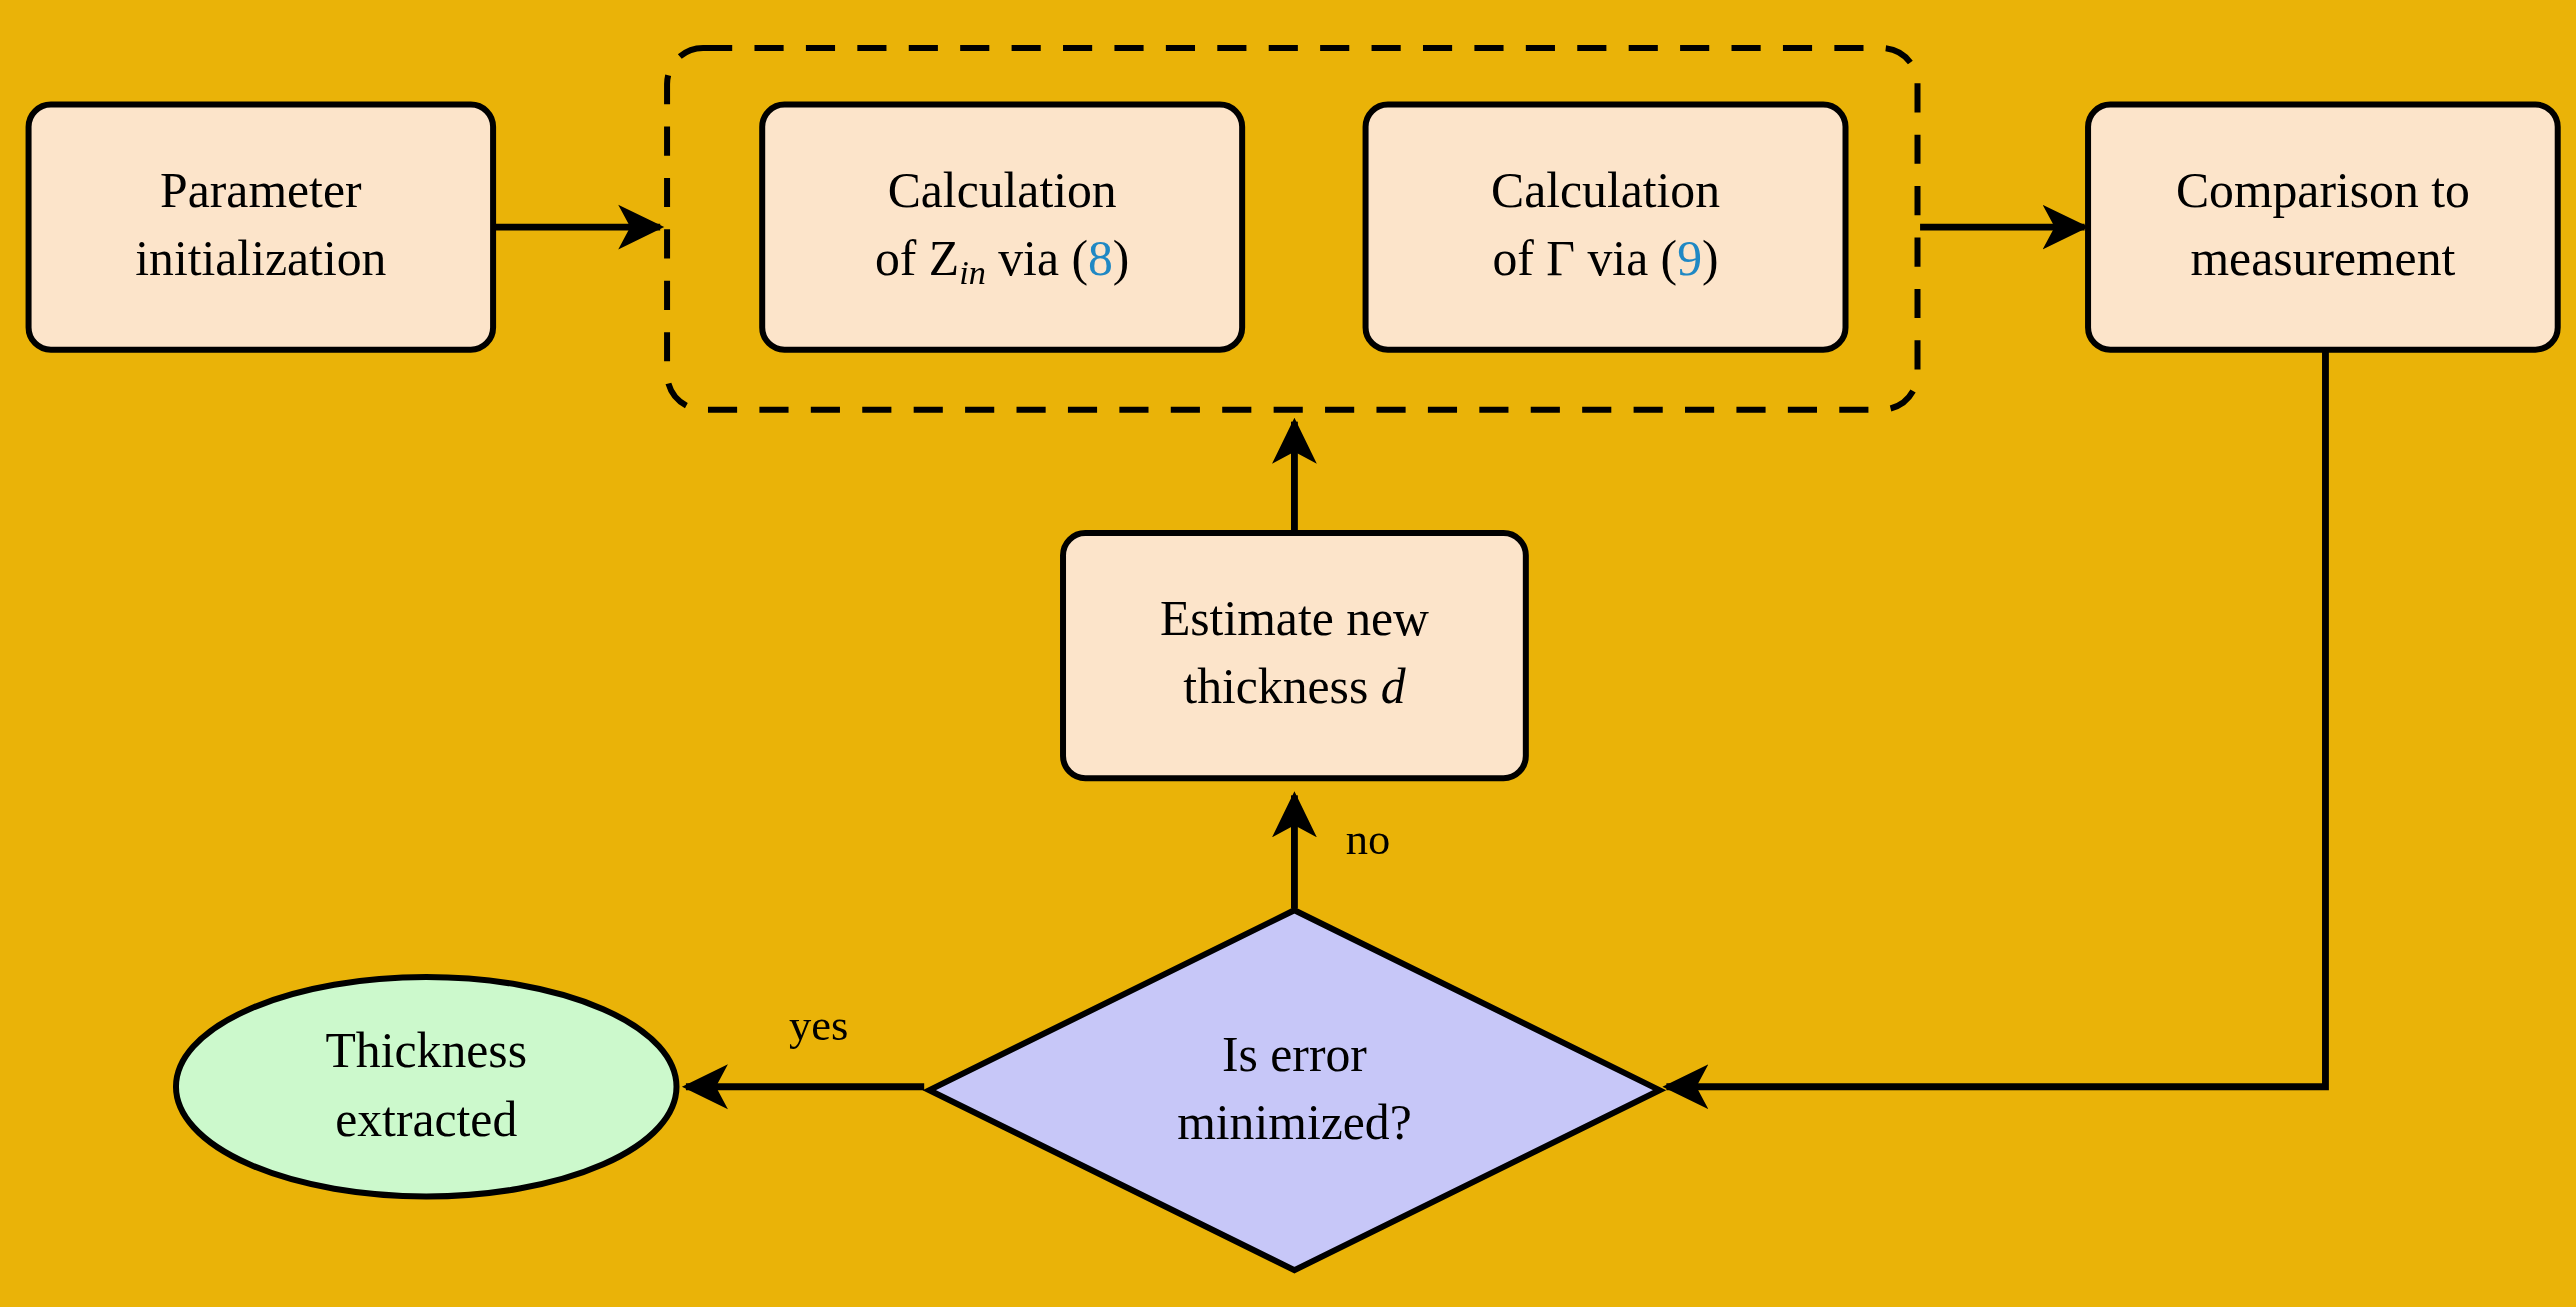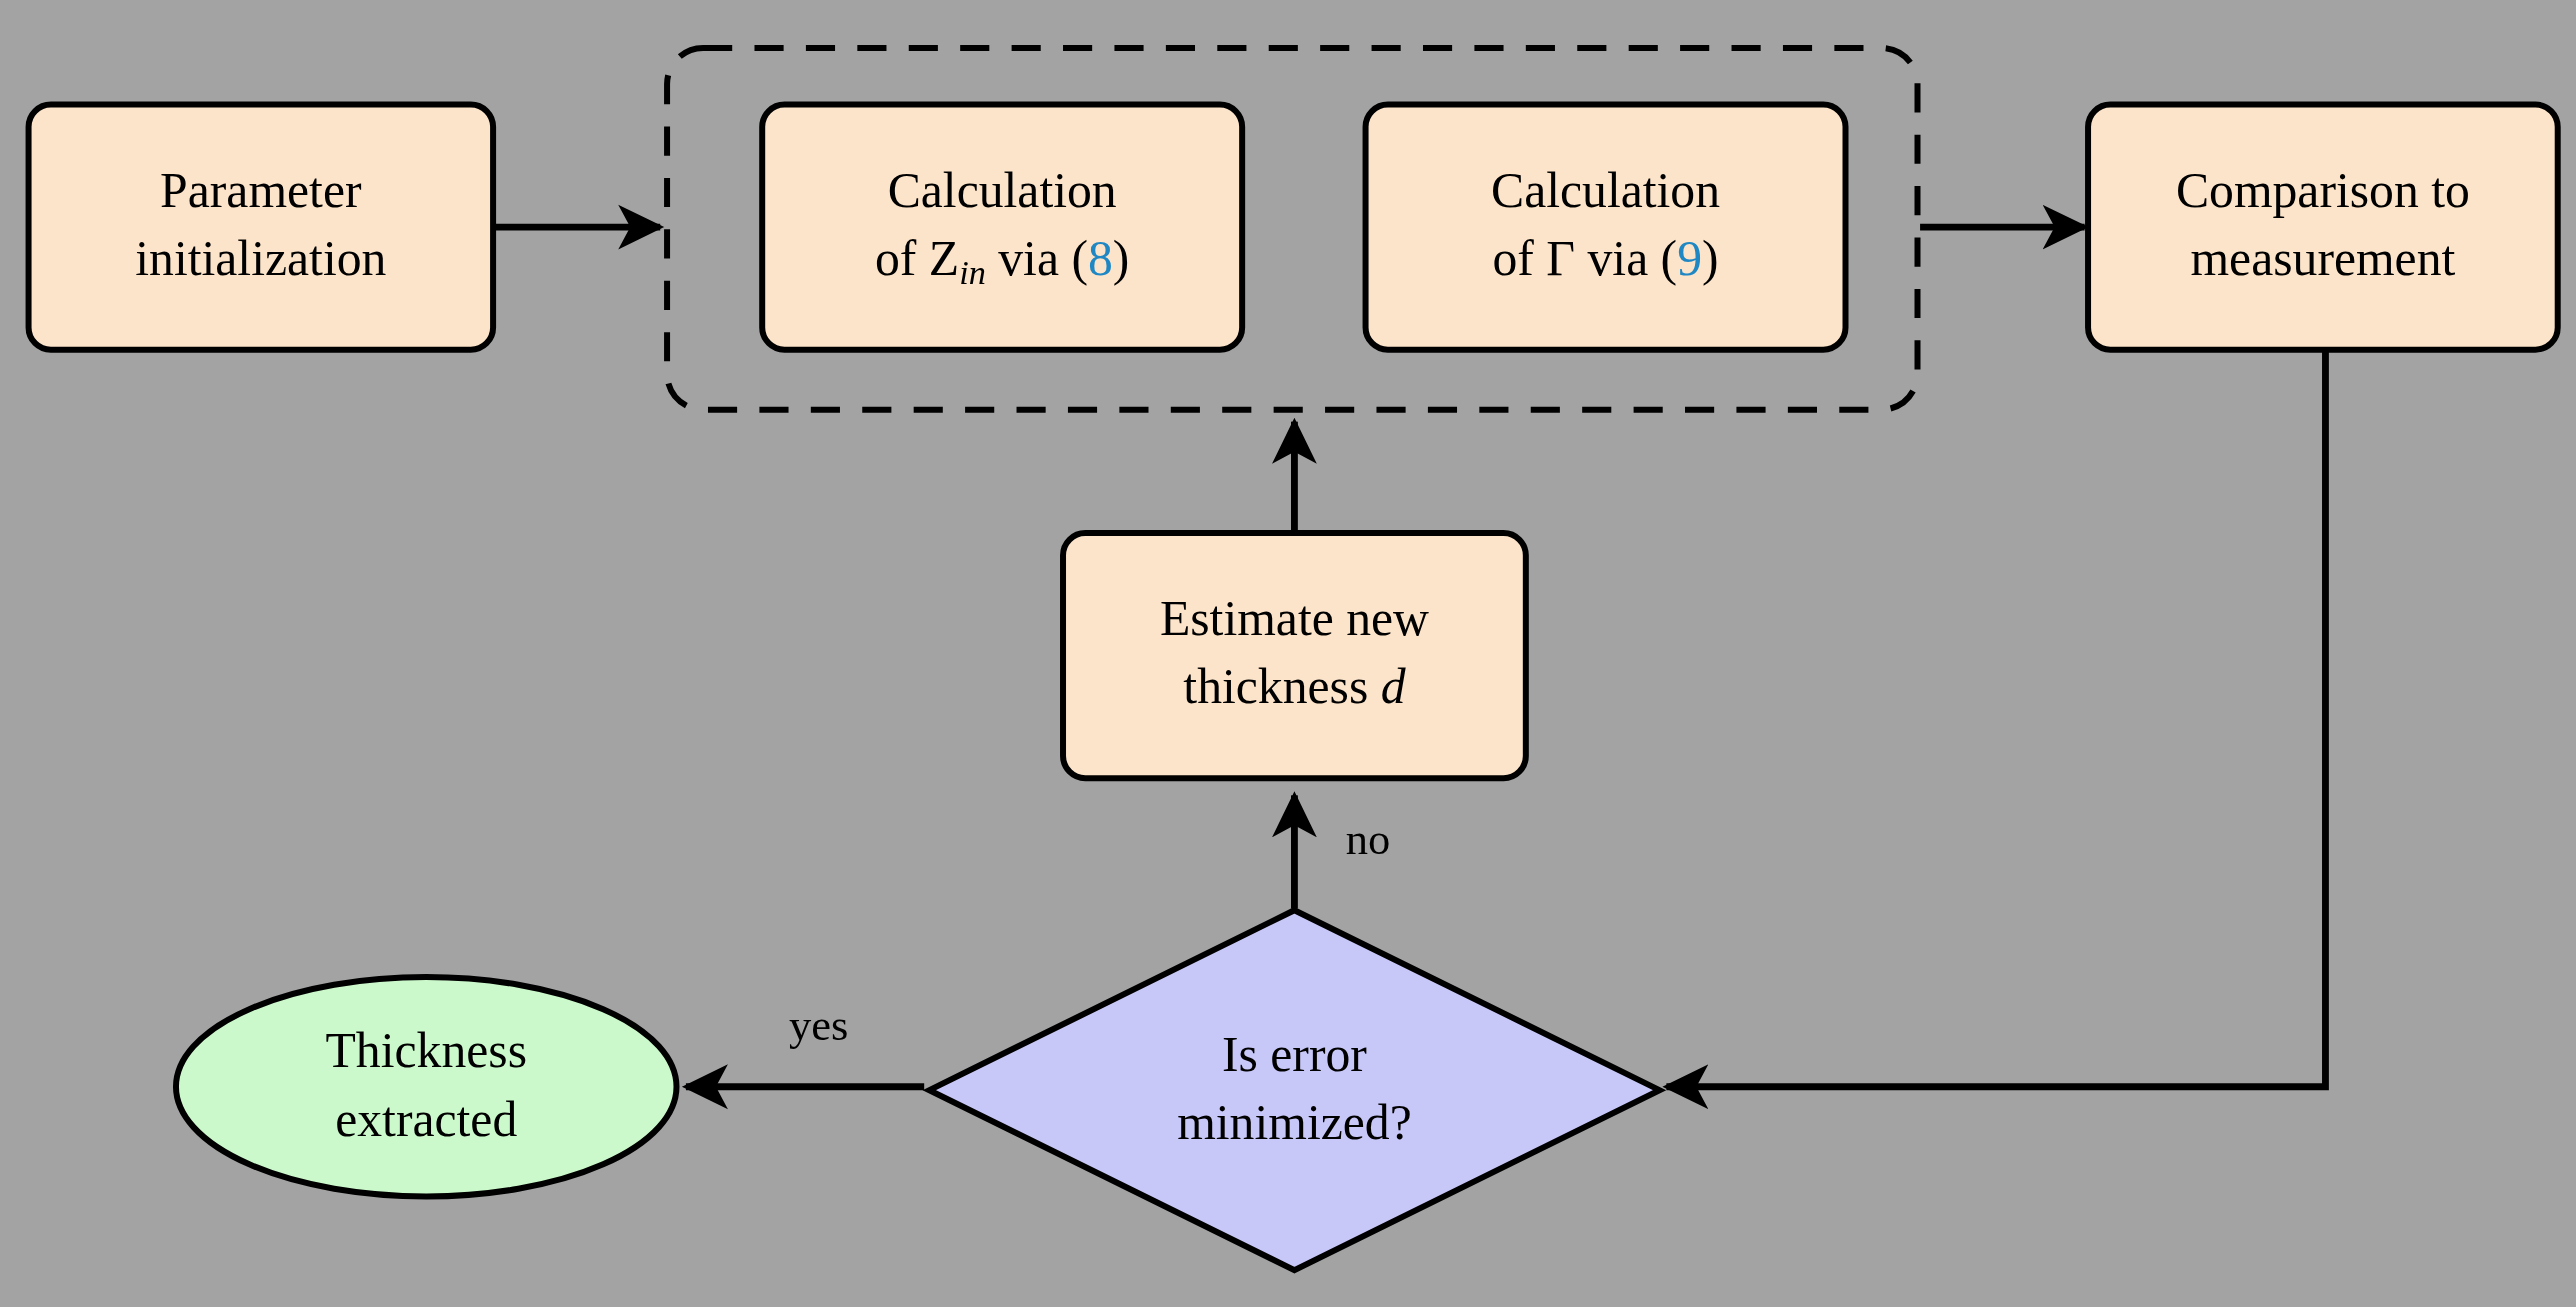--- a/index.html
+++ b/index.html
@@ -11,21 +11,21 @@
   body {
     width: 2576px;
     height: 1307px;
     overflow: hidden;
     font-family: "Liberation Serif", "DejaVu Serif", serif;
   }
   #flowchart-root {
     position: relative;
     width: 2576px;
     height: 1307px;
-    background: #a3a3a3;
+    background: #eab308;
   }
   svg.flow {
     display: block;
     width: 2576px;
     height: 1307px;
   }
   text {
     font-family: "Liberation Serif", "DejaVu Serif", serif;
     fill: #000000;
     dominant-baseline: middle;

